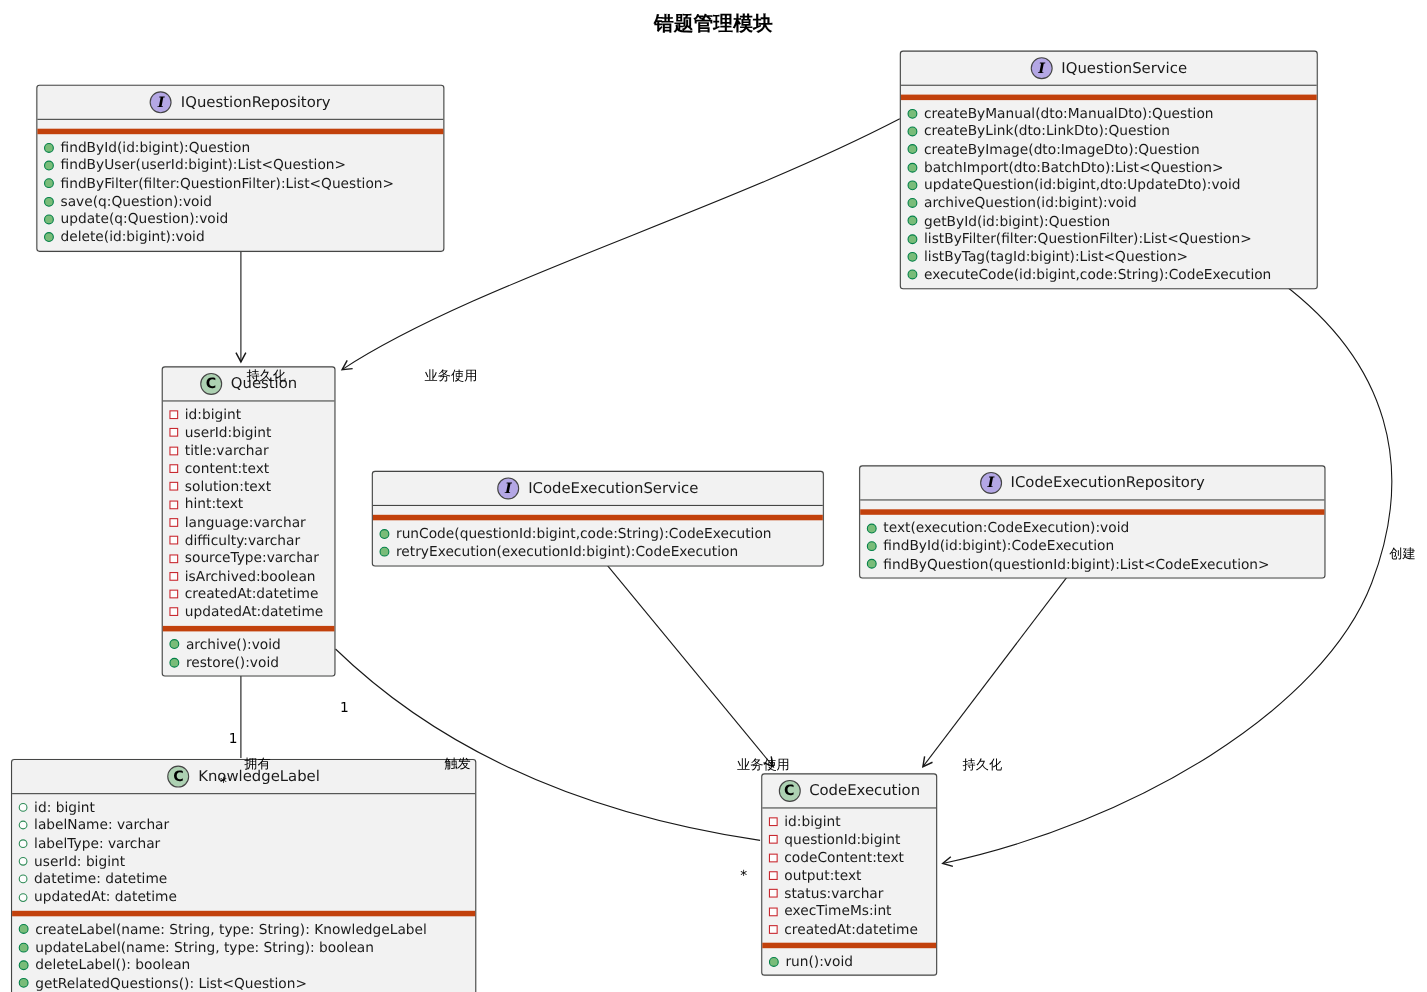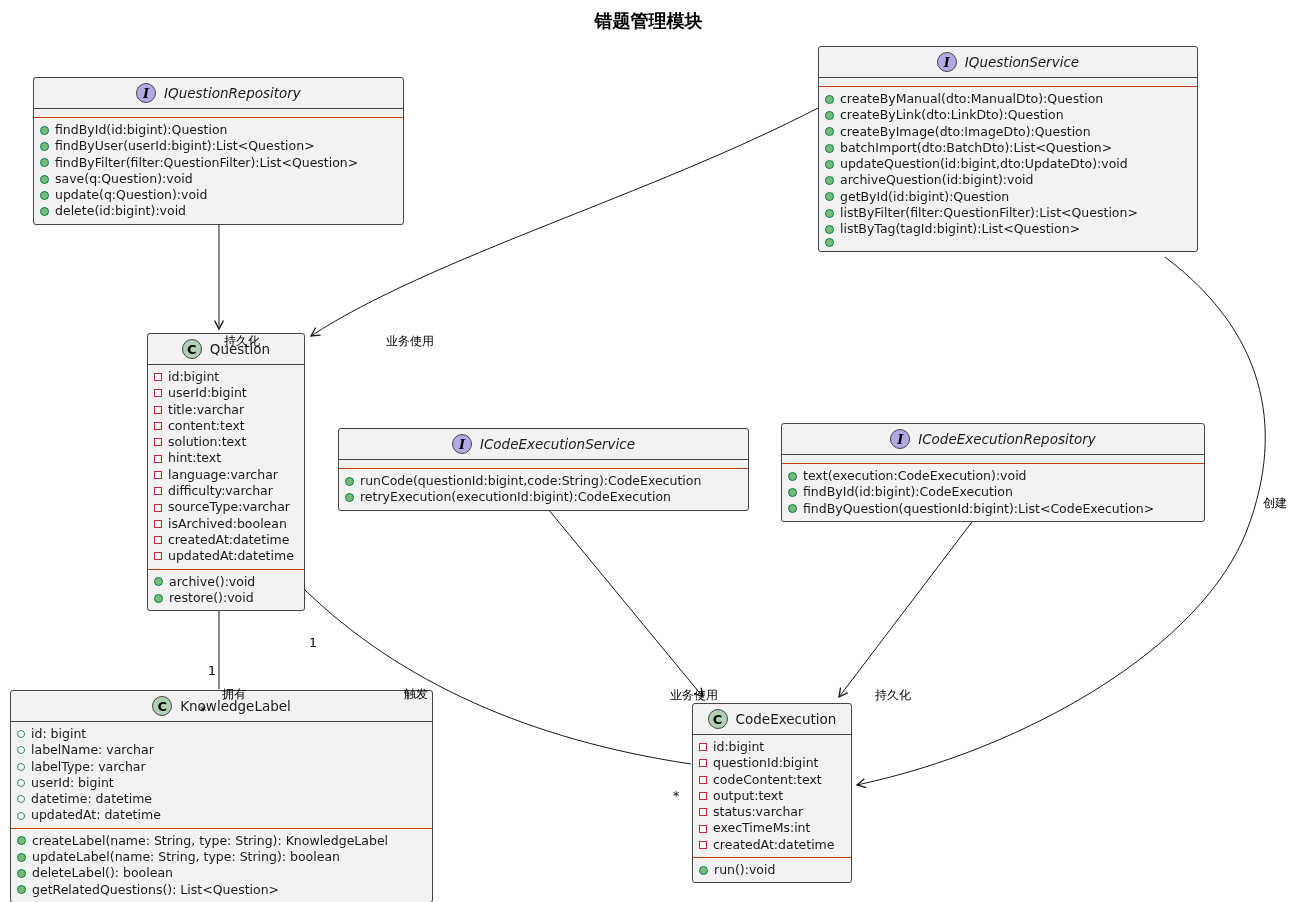--- a/index.html
+++ b/index.html
@@ -22,23 +22,23 @@
     border-bottom:1px solid #454645;padding:4px 8px;height:22px;
   }
   .badge{
     width:20px;height:20px;border-radius:50%;flex:0 0 auto;
     display:flex;align-items:center;justify-content:center;
     font-size:13px;font-weight:bold;color:#000;box-sizing:border-box;
   }
   .badge-interface{background:#B4A7E5;border:1px solid #444;font-style:italic;font-family:"DejaVu Serif",serif;}
   .badge-class{background:#ADD1B2;border:1px solid #444;}
   .uml-name{font-size:13.5px;white-space:nowrap;}
-  .interface .uml-name{font-style:italic;}
+  .interface .uml-name{}
   .compartment{padding:4px 6px;}
-  .compartment.methods{border-top:1px solid #c2410c;}
+  .compartment.methods{border-top:5px solid #c2410c;}
   .member{
     display:flex;align-items:center;gap:6px;line-height:16.3px;
     font-size:12.5px;white-space:nowrap;
   }
   .mi{flex:0 0 auto;box-sizing:border-box;}
   .icon-field-private{width:8px;height:8px;border:1.5px solid #C82930;background:#fdfdfd;}
   .icon-field-public{width:8px;height:8px;border:1.5px solid #2E8B57;border-radius:50%;background:#fdfdfd;}
   .icon-method{width:9px;height:9px;border-radius:50%;background:#79BC79;border:1px solid #038048;}
   .edge-label{
     position:absolute;z-index:2;font-size:12px;color:#000;white-space:nowrap;margin-top:48px;
@@ -137,20 +137,21 @@
       <div class="member">
         <span class="mi icon-method"></span>
         <span>listByFilter(filter:QuestionFilter):List&lt;Question&gt;</span>
       </div>
       <div class="member">
         <span class="mi icon-method"></span>
         <span>listByTag(tagId:bigint):List&lt;Question&gt;</span>
       </div>
       <div class="member">
         <span class="mi icon-method"></span>
+        <span>executeCode(id:bigint,code:String):CodeExecution</span>
       </div>
     </div>
 </div>
 
 <div class="uml classbox" style="left:147px;top:333px;width:158px;">
   <div class="uml-header">
     <span class="badge badge-class">C</span>
     <span class="uml-name">Question</span>
   </div>
   <div class="compartment attrs">

